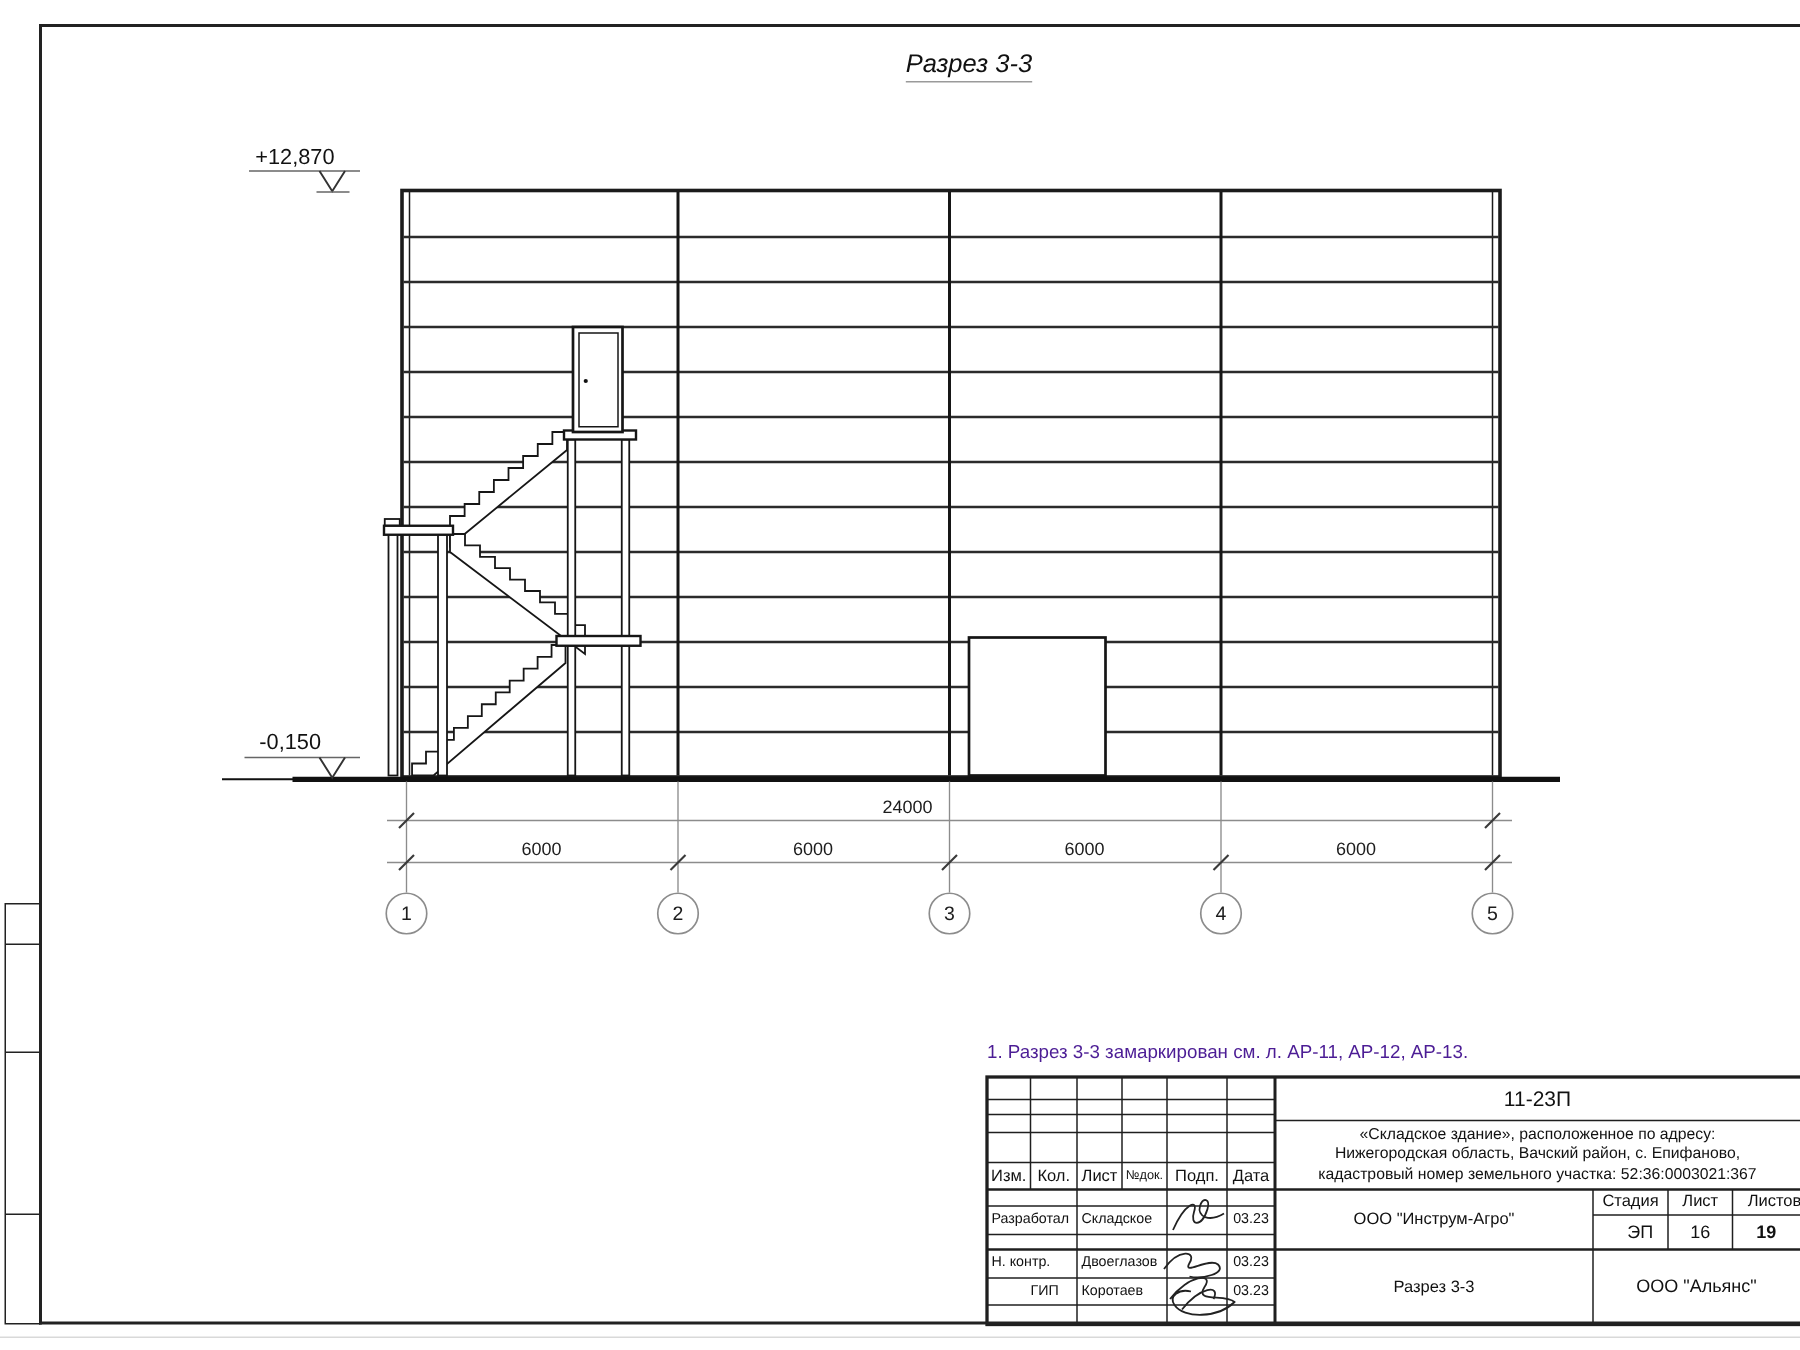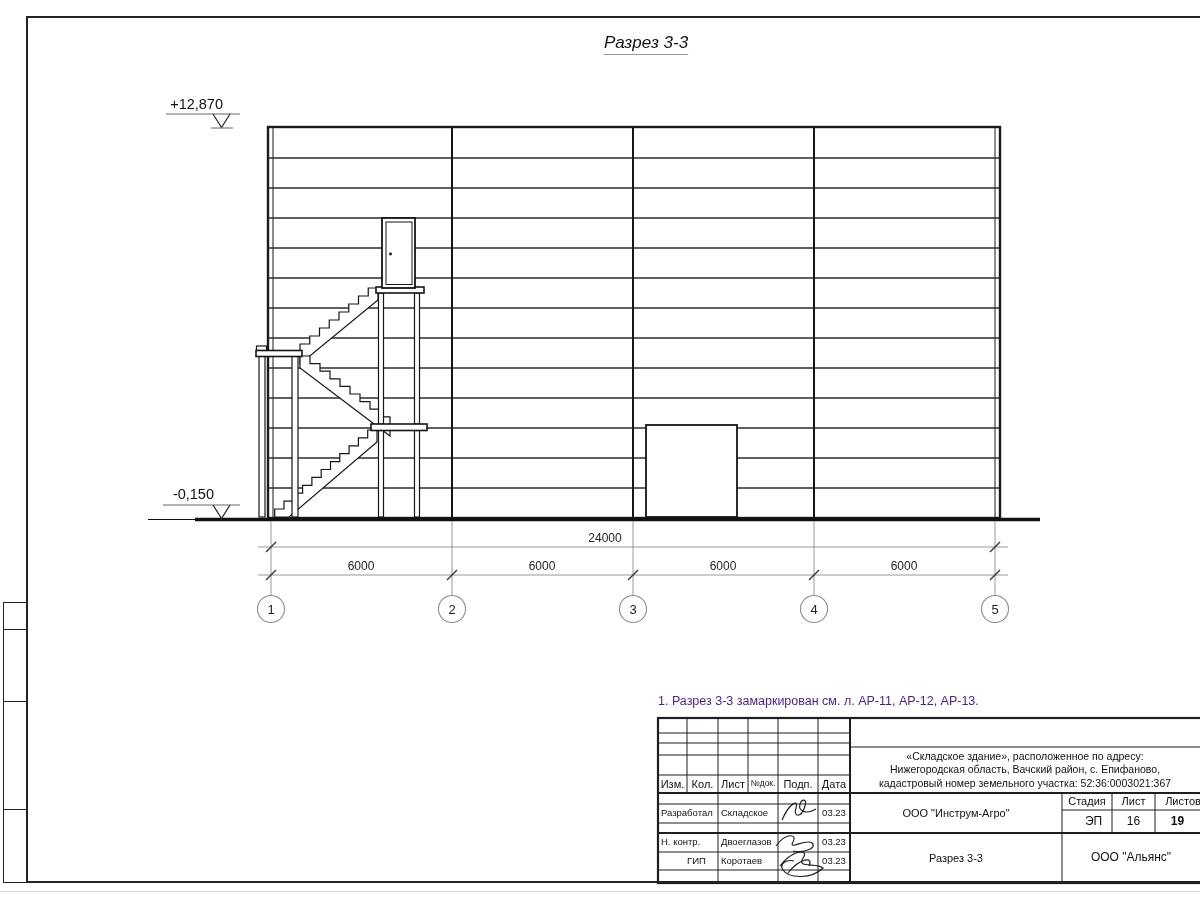--- a/index.html
+++ b/index.html
@@ -203,20 +203,21 @@
     <div class="tl" style="left:818px;top:804px;width:32px;height:19px;font-size:9.5px;">03.23</div>
 
     <div class="tl left" style="left:658px;top:833px;width:60px;height:19px;font-size:9.5px;">Н. контр.</div>
     <div class="tl left" style="left:718px;top:833px;width:60px;height:19px;font-size:9.5px;">Двоеглазов</div>
     <div class="tl" style="left:818px;top:833px;width:32px;height:19px;font-size:9.5px;">03.23</div>
 
     <div class="tl left" style="left:658px;top:852px;width:60px;height:18px;font-size:9.5px;padding-left:29px;">ГИП</div>
     <div class="tl left" style="left:718px;top:852px;width:60px;height:18px;font-size:9.5px;">Коротаев</div>
     <div class="tl" style="left:818px;top:852px;width:32px;height:18px;font-size:9.5px;">03.23</div>
 
+    <div class="tl" style="left:850px;top:718px;width:350px;height:29px;font-size:14px;">11-23П</div>
 
     <div class="tl proj" style="left:850px;top:747px;width:350px;height:46px;">
       <span>«Складское здание», расположенное по адресу:</span>
       <span>Нижегородская область, Вачский район, с. Епифаново,</span>
       <span>кадастровый номер земельного участка: 52:36:0003021:367</span>
     </div>
 
     <div class="tl" style="left:850px;top:793px;width:212px;height:40px;">ООО "Инструм-Агро"</div>
 
     <div class="tl" style="left:1062px;top:793px;width:50px;height:17px;">Стадия</div>

